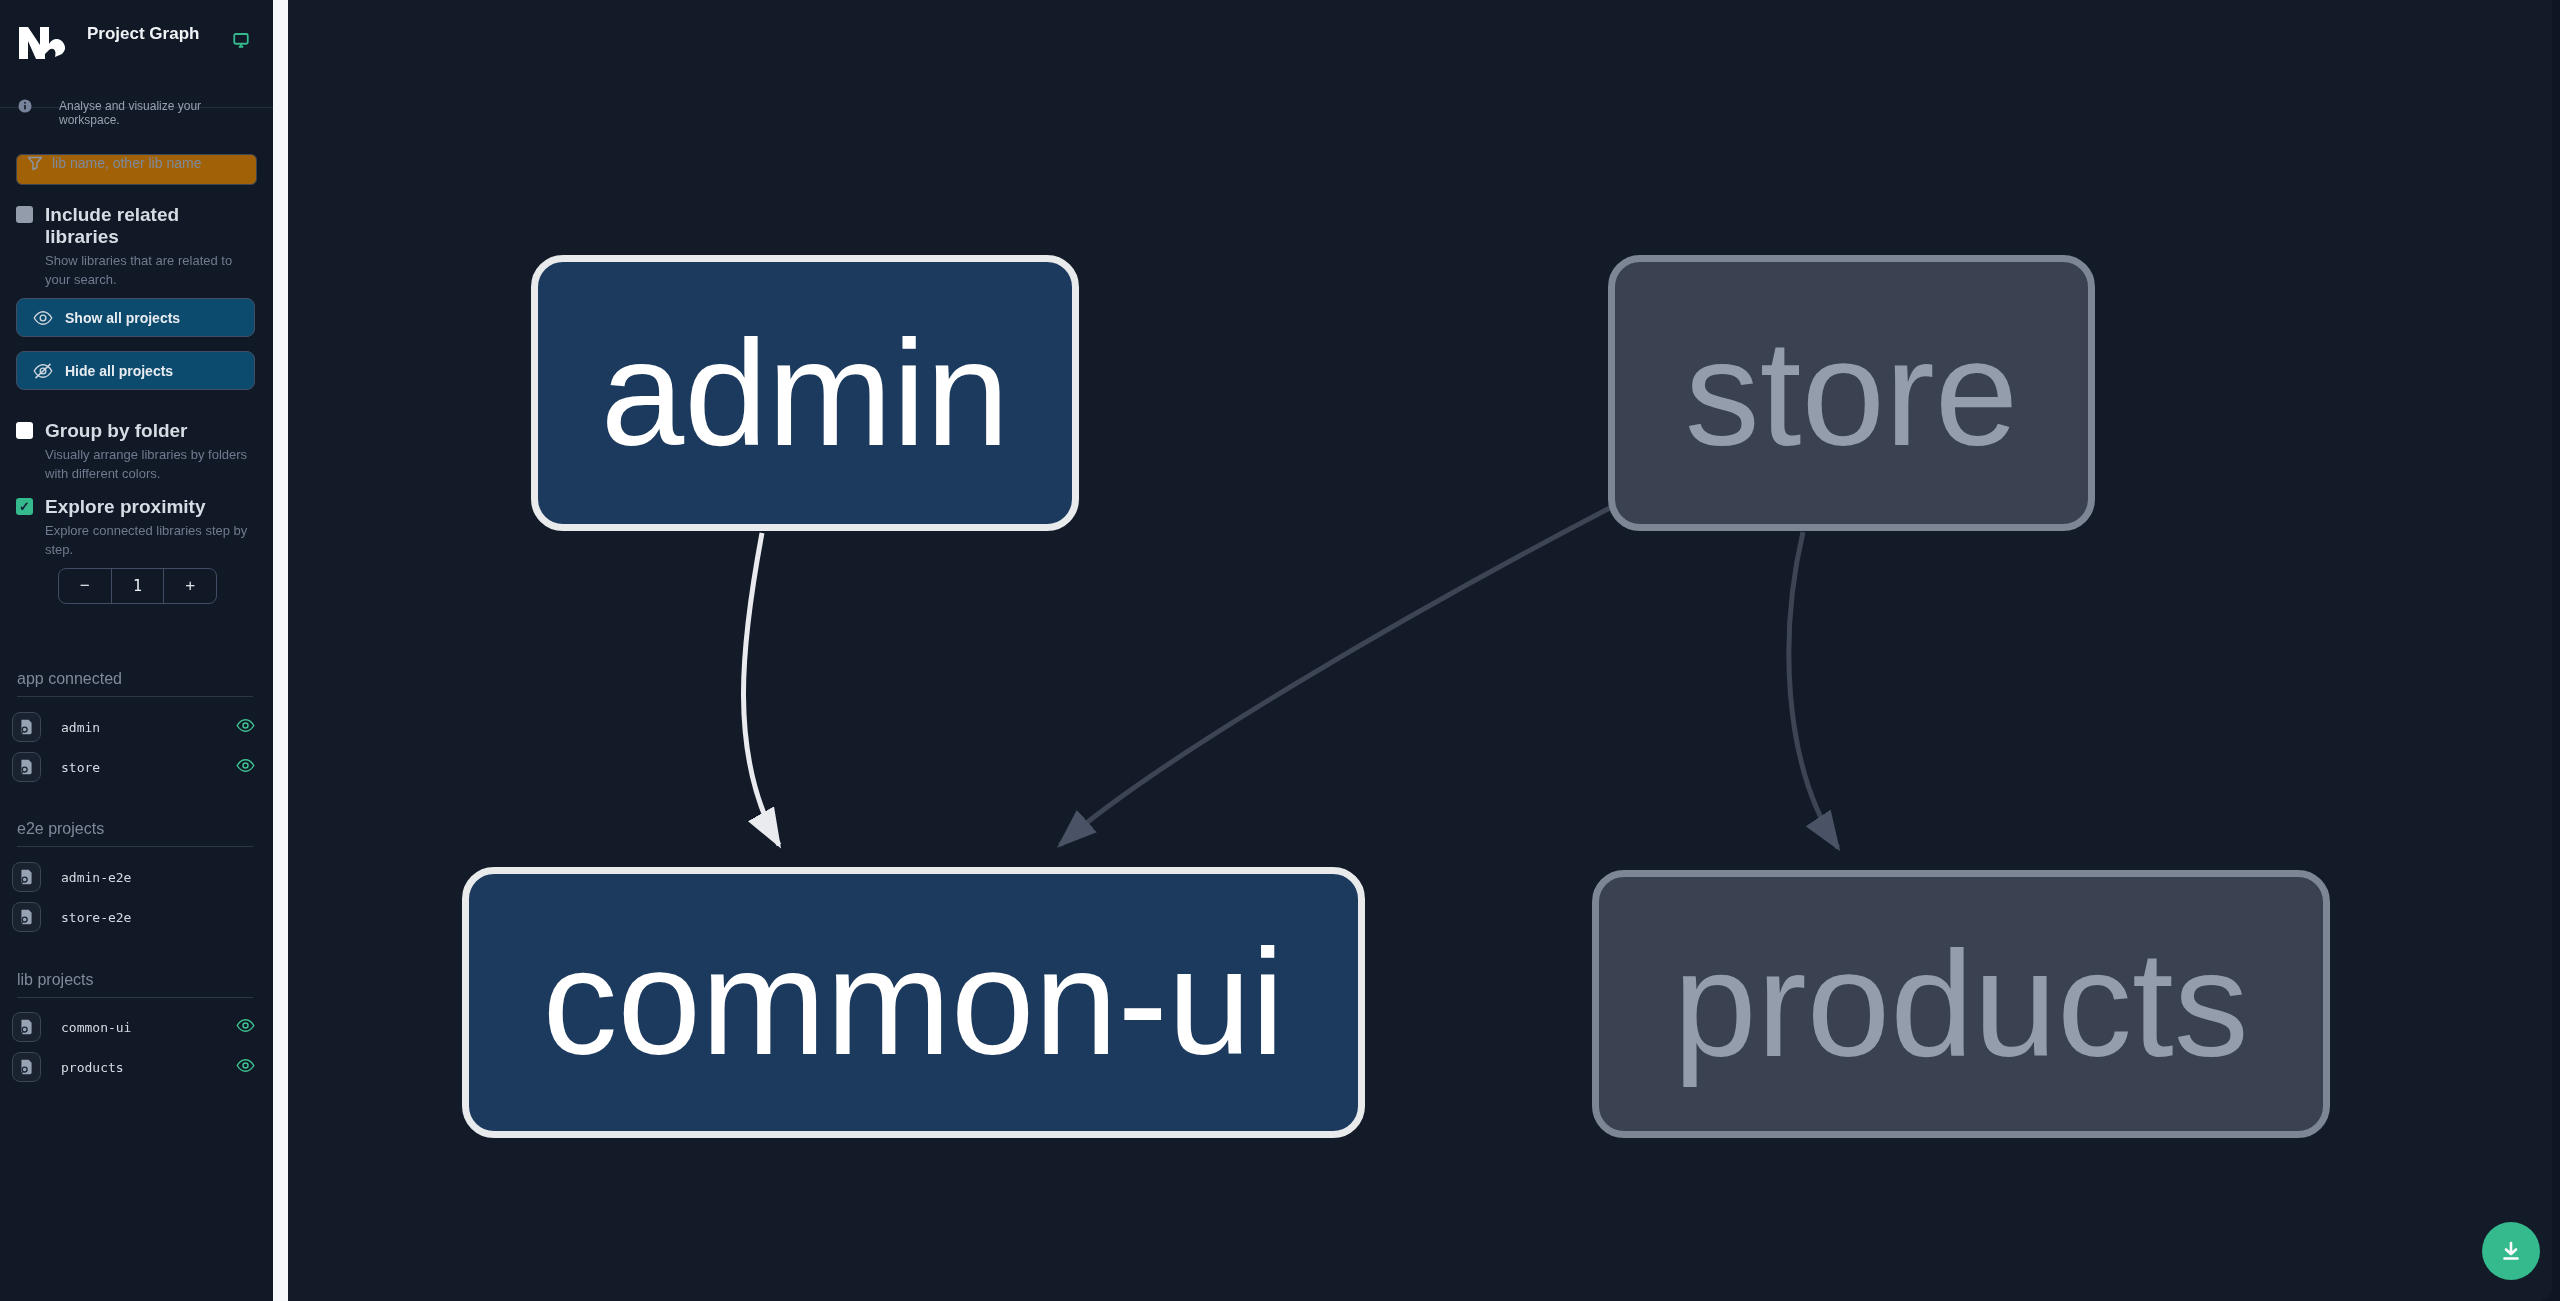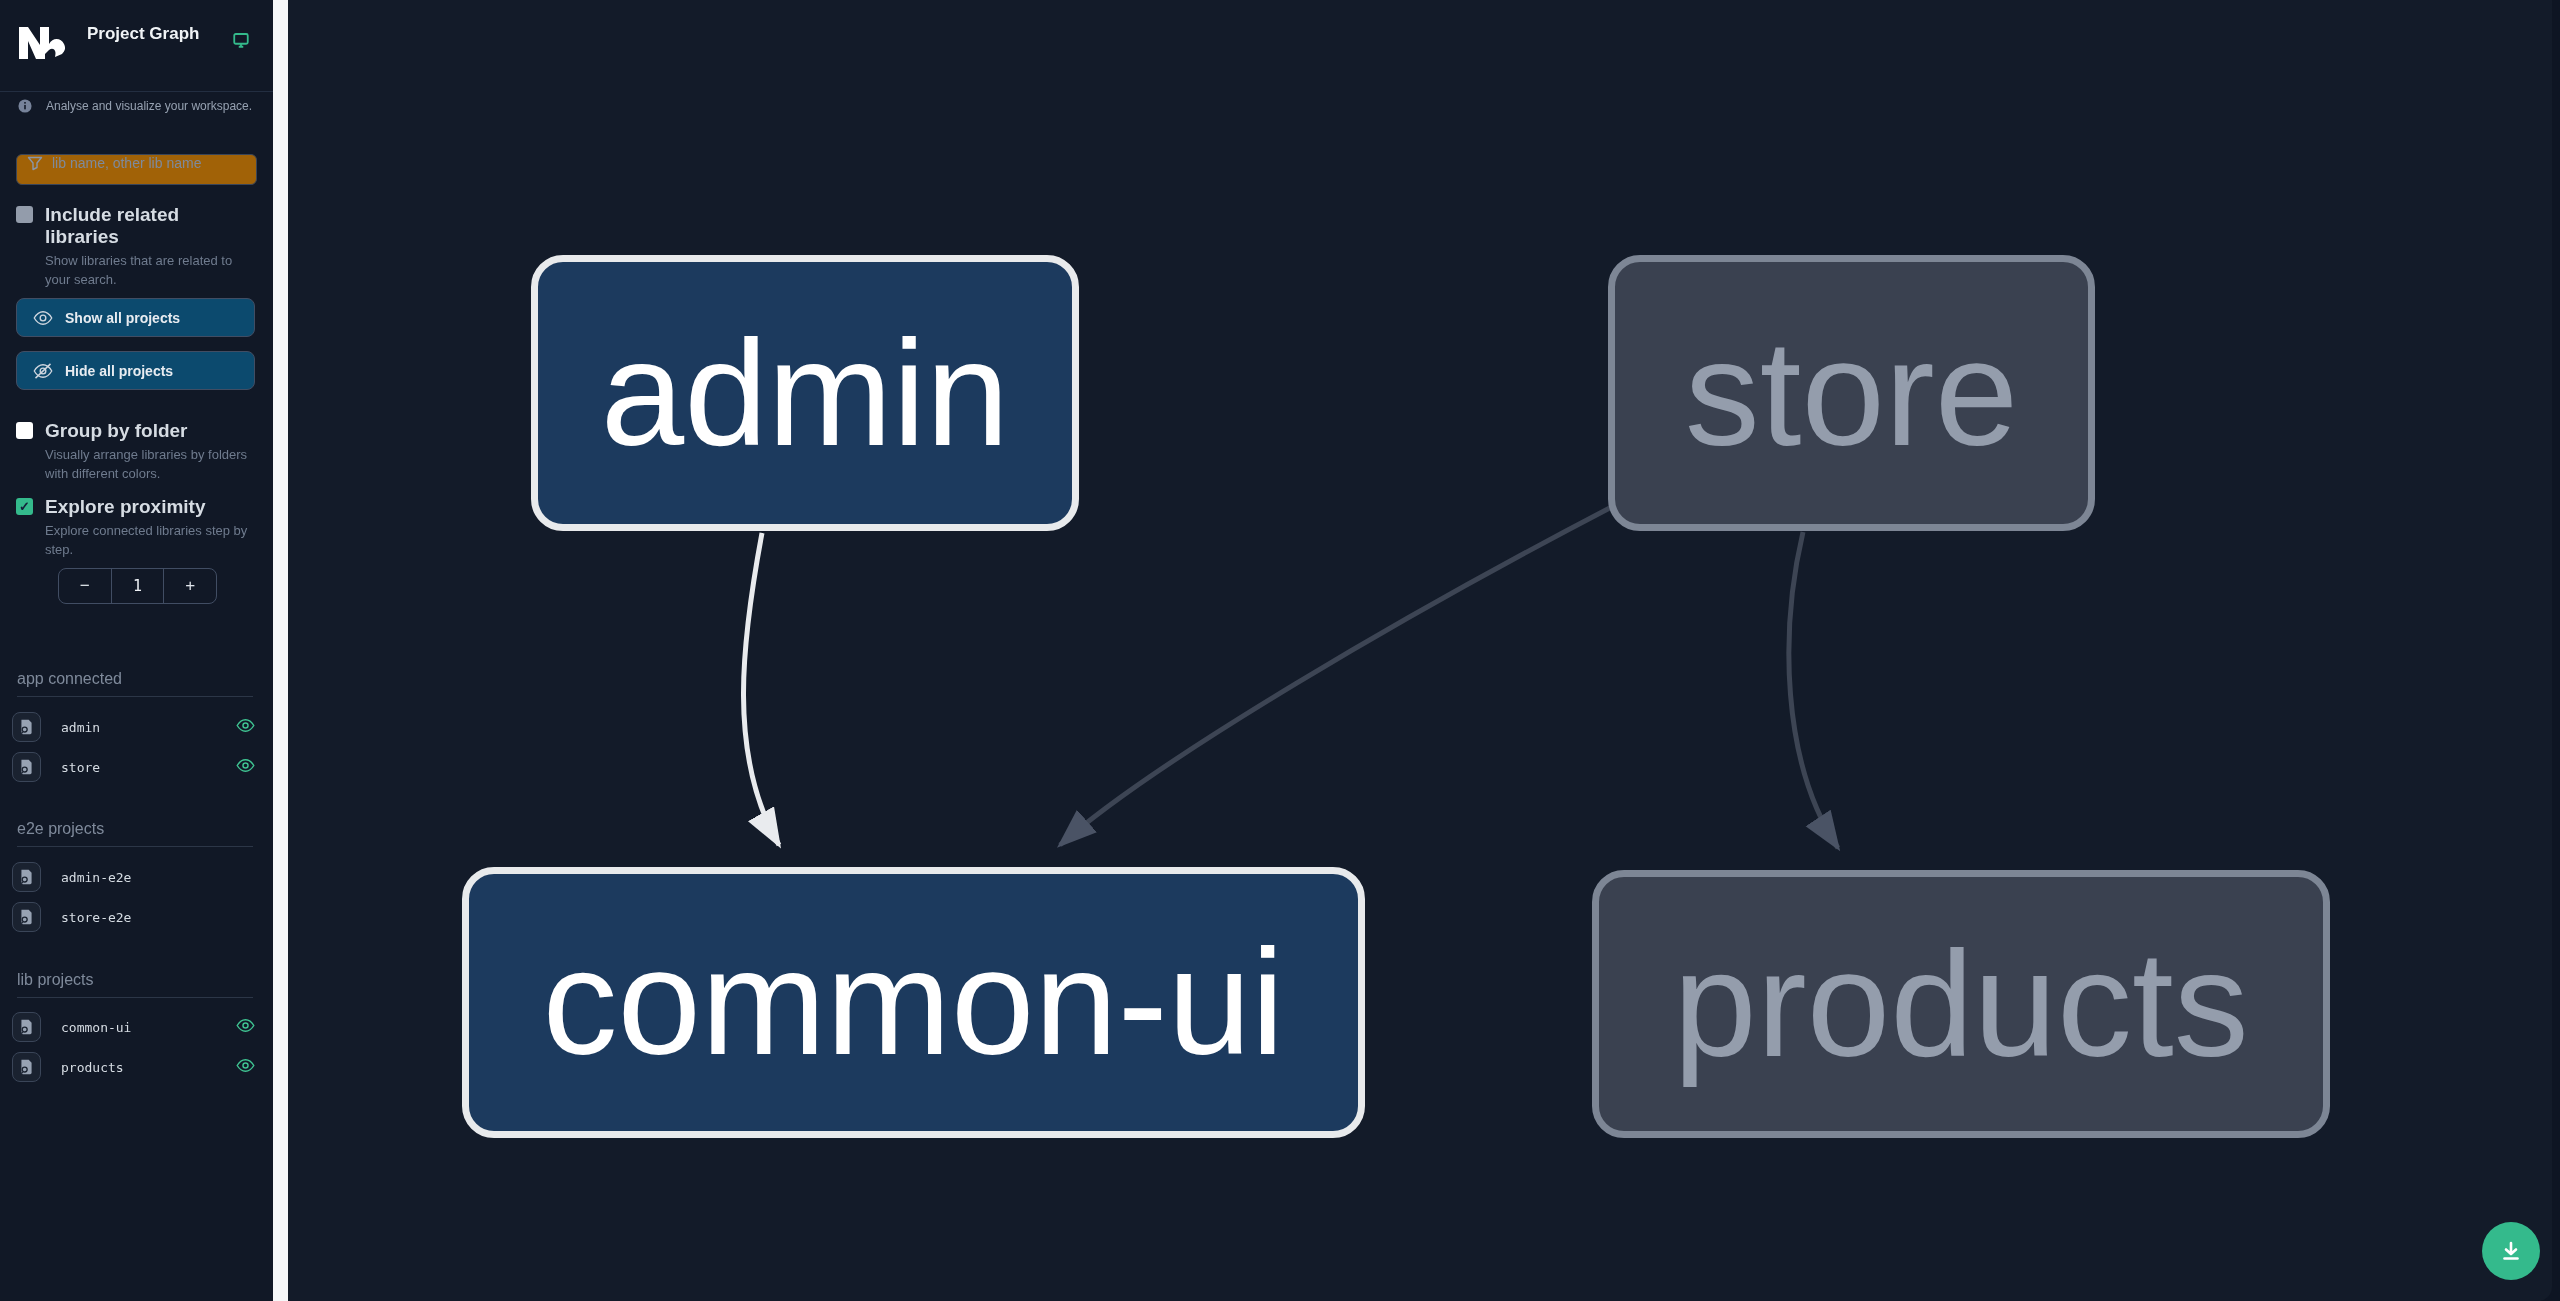--- a/index.html
+++ b/index.html
@@ -11,26 +11,26 @@
 
   .node { position:absolute; display:flex; align-items:center; justify-content:center;
           border-radius:32px; font-size:150px; font-weight:400; letter-spacing:0; cursor:pointer; }
   .node.hl { background:#1c3a5e; border:7px solid #e8eaec; color:#ffffff; }
   .node.faded { background:#3a4150; border:7px solid #7d8695; color:#949dac; }
 
   
   .sidebar { position:absolute; left:0; top:0; width:273px; height:1301px; background:#111826; color:#d6dce3; }
   .scrollbar { position:absolute; left:273px; top:0; width:15px; height:1301px; background:#f6f7f8; cursor:pointer; }
 
-  .sb-header { position:absolute; left:0; top:0; width:273px; height:92px; border-bottom:1px solid #232e41; }
+  .sb-header { position:absolute; left:0; top:0; width:273px; height:108px; border-bottom:1px solid #232e41; }
   .logo { position:absolute; left:17px; top:25px; }
   .app-title { position:absolute; left:87px; top:24px; font-size:17px; font-weight:700; color:#f0f3f6; }
   .theme-btn { position:absolute; left:231px; top:31px; width:20px; height:20px; background:none; border:none; cursor:pointer; }
 
-  .tagline { position:absolute; left:18px; top:99px; display:flex; gap:14px; align-items:flex-start; width:240px;
+  .tagline { position:absolute; left:18px; top:99px; display:flex; gap:27px; align-items:flex-start; width:240px;
              font-size:12px; color:#96a1b1; }
   .tagline svg { flex:none; margin-top:0; }
 
   .search { position:absolute; left:16px; top:154px; width:241px; height:31px; background:#a16207;
             border:1px solid #3a4558; border-radius:6px; display:flex; align-items:flex-start; }
   .search svg { margin:0 9px 0 10px; flex:none; }
   .search input { background:transparent; border:none; outline:none; width:190px; font-size:14px; color:#dfe4ea;
                   font-family:"Liberation Sans",sans-serif; }
   .search input::placeholder { color:#7e8a9c; }
 

